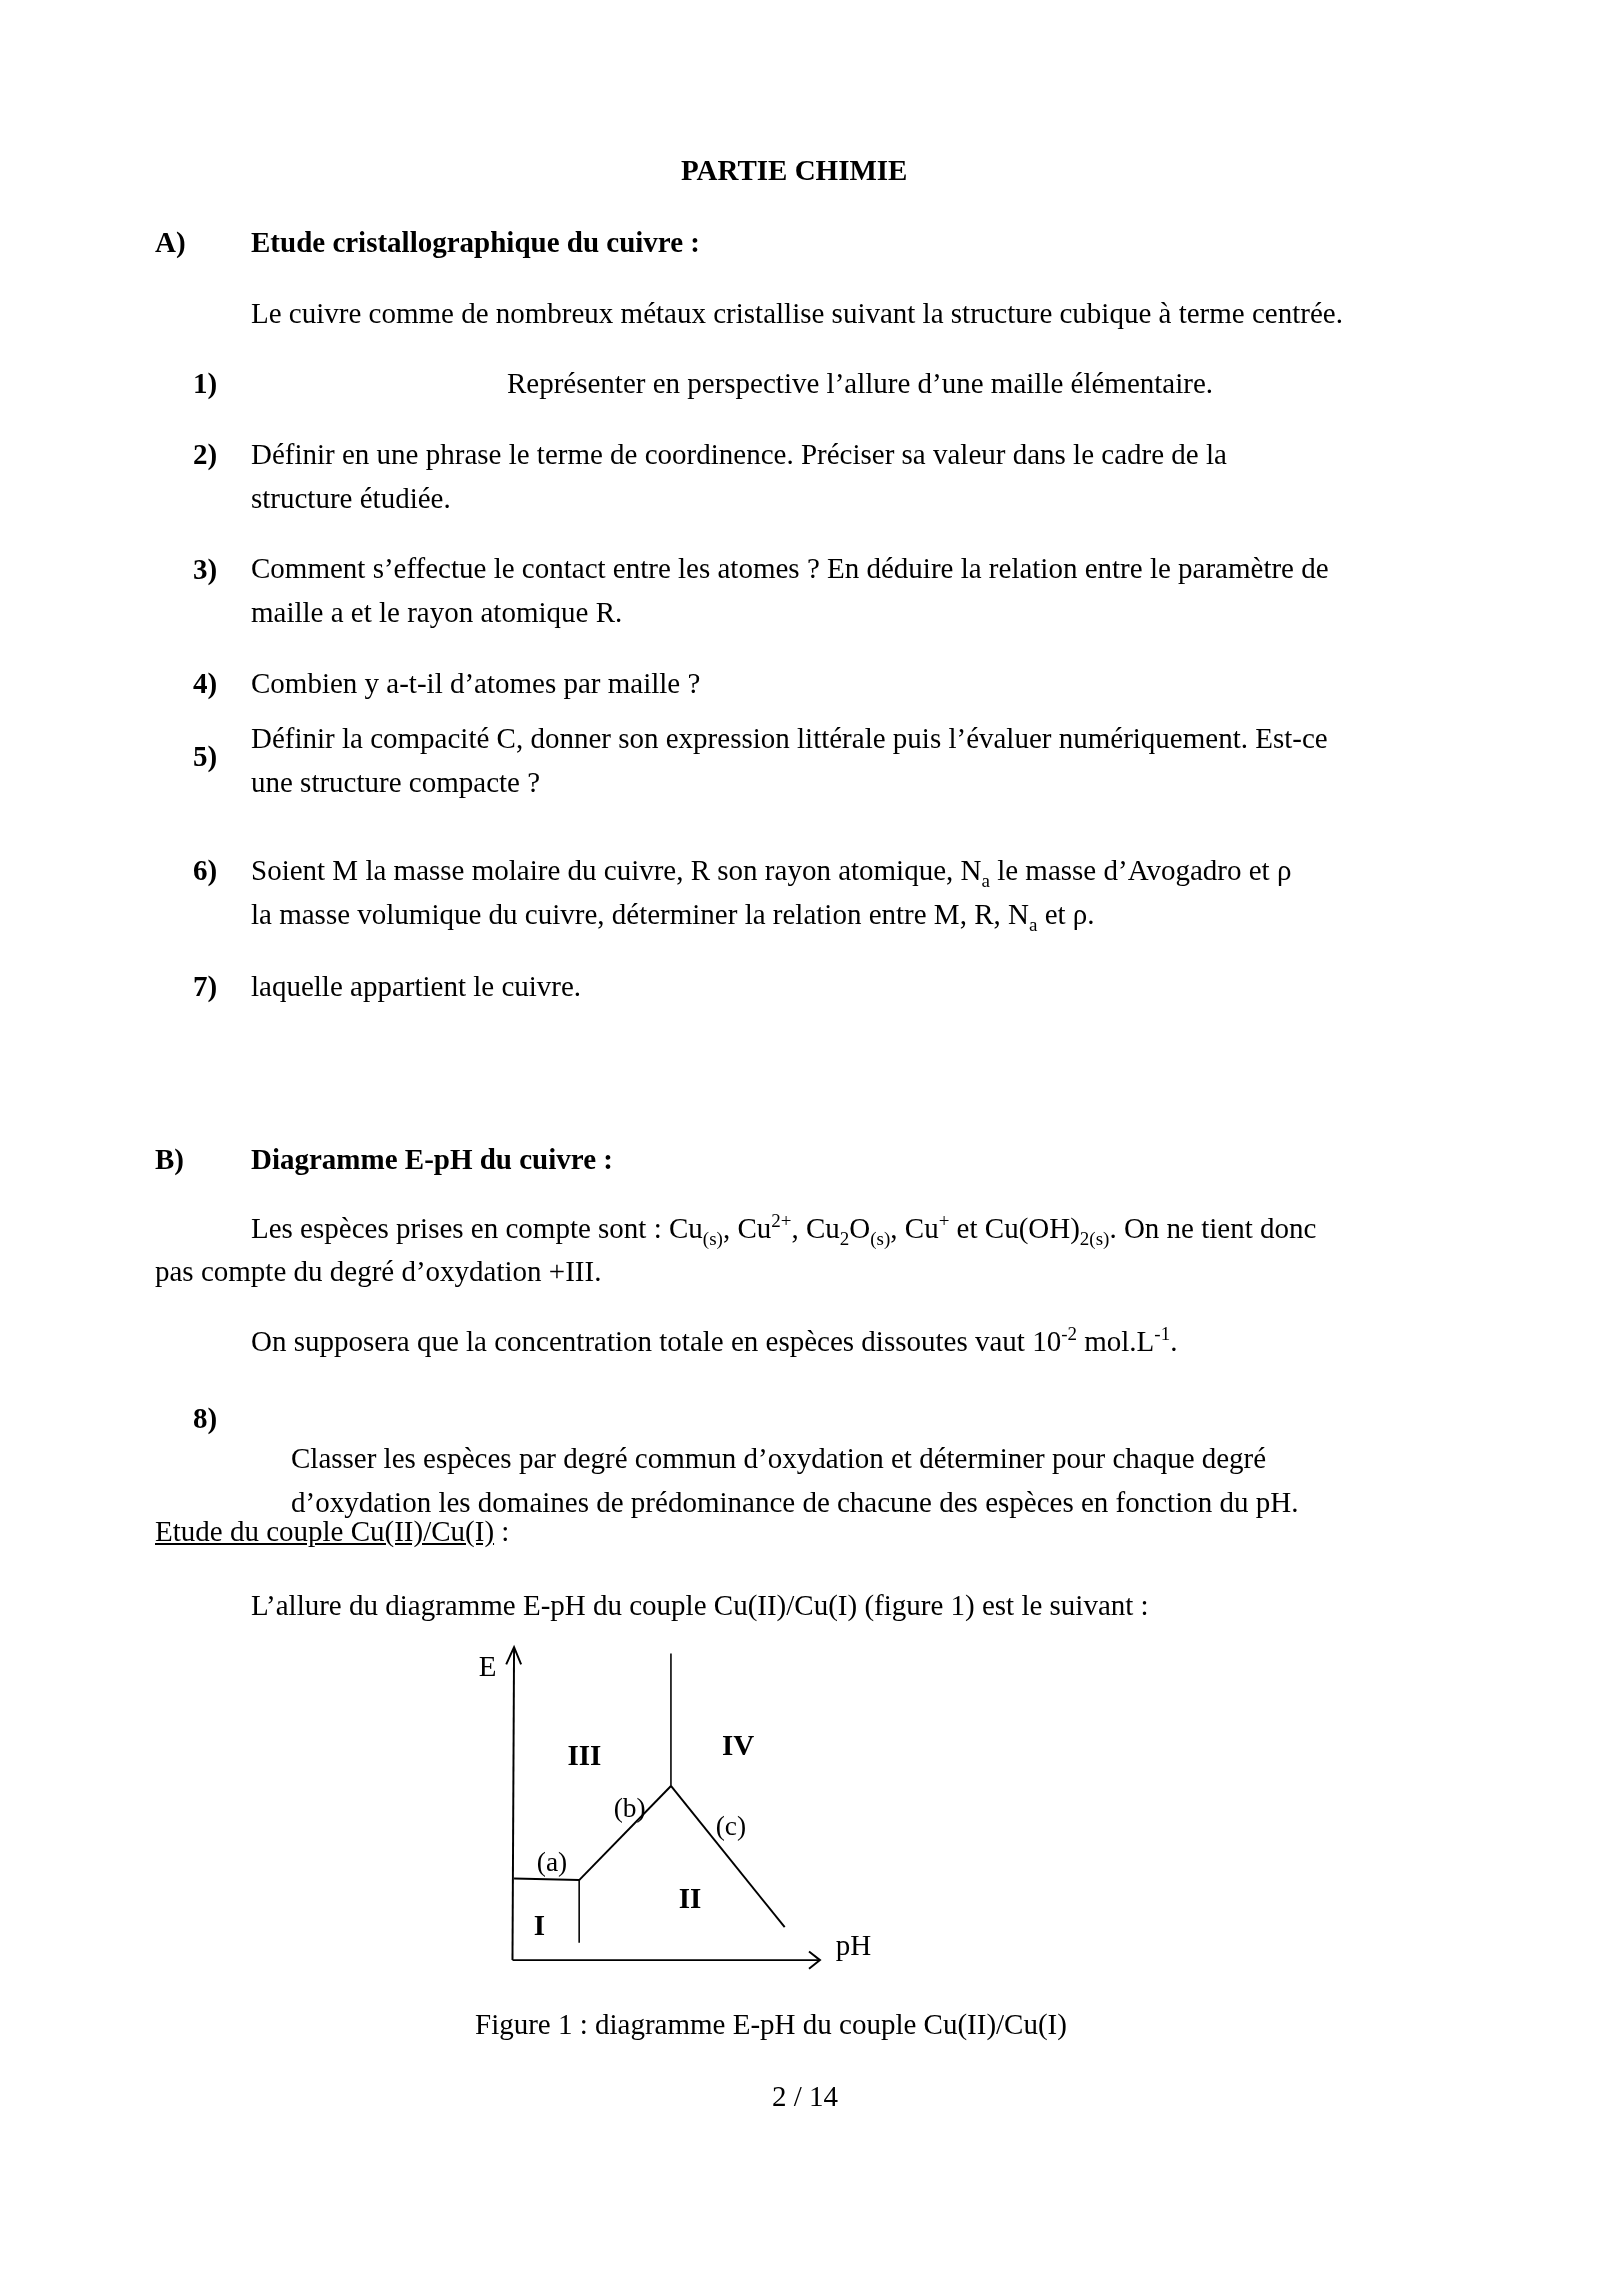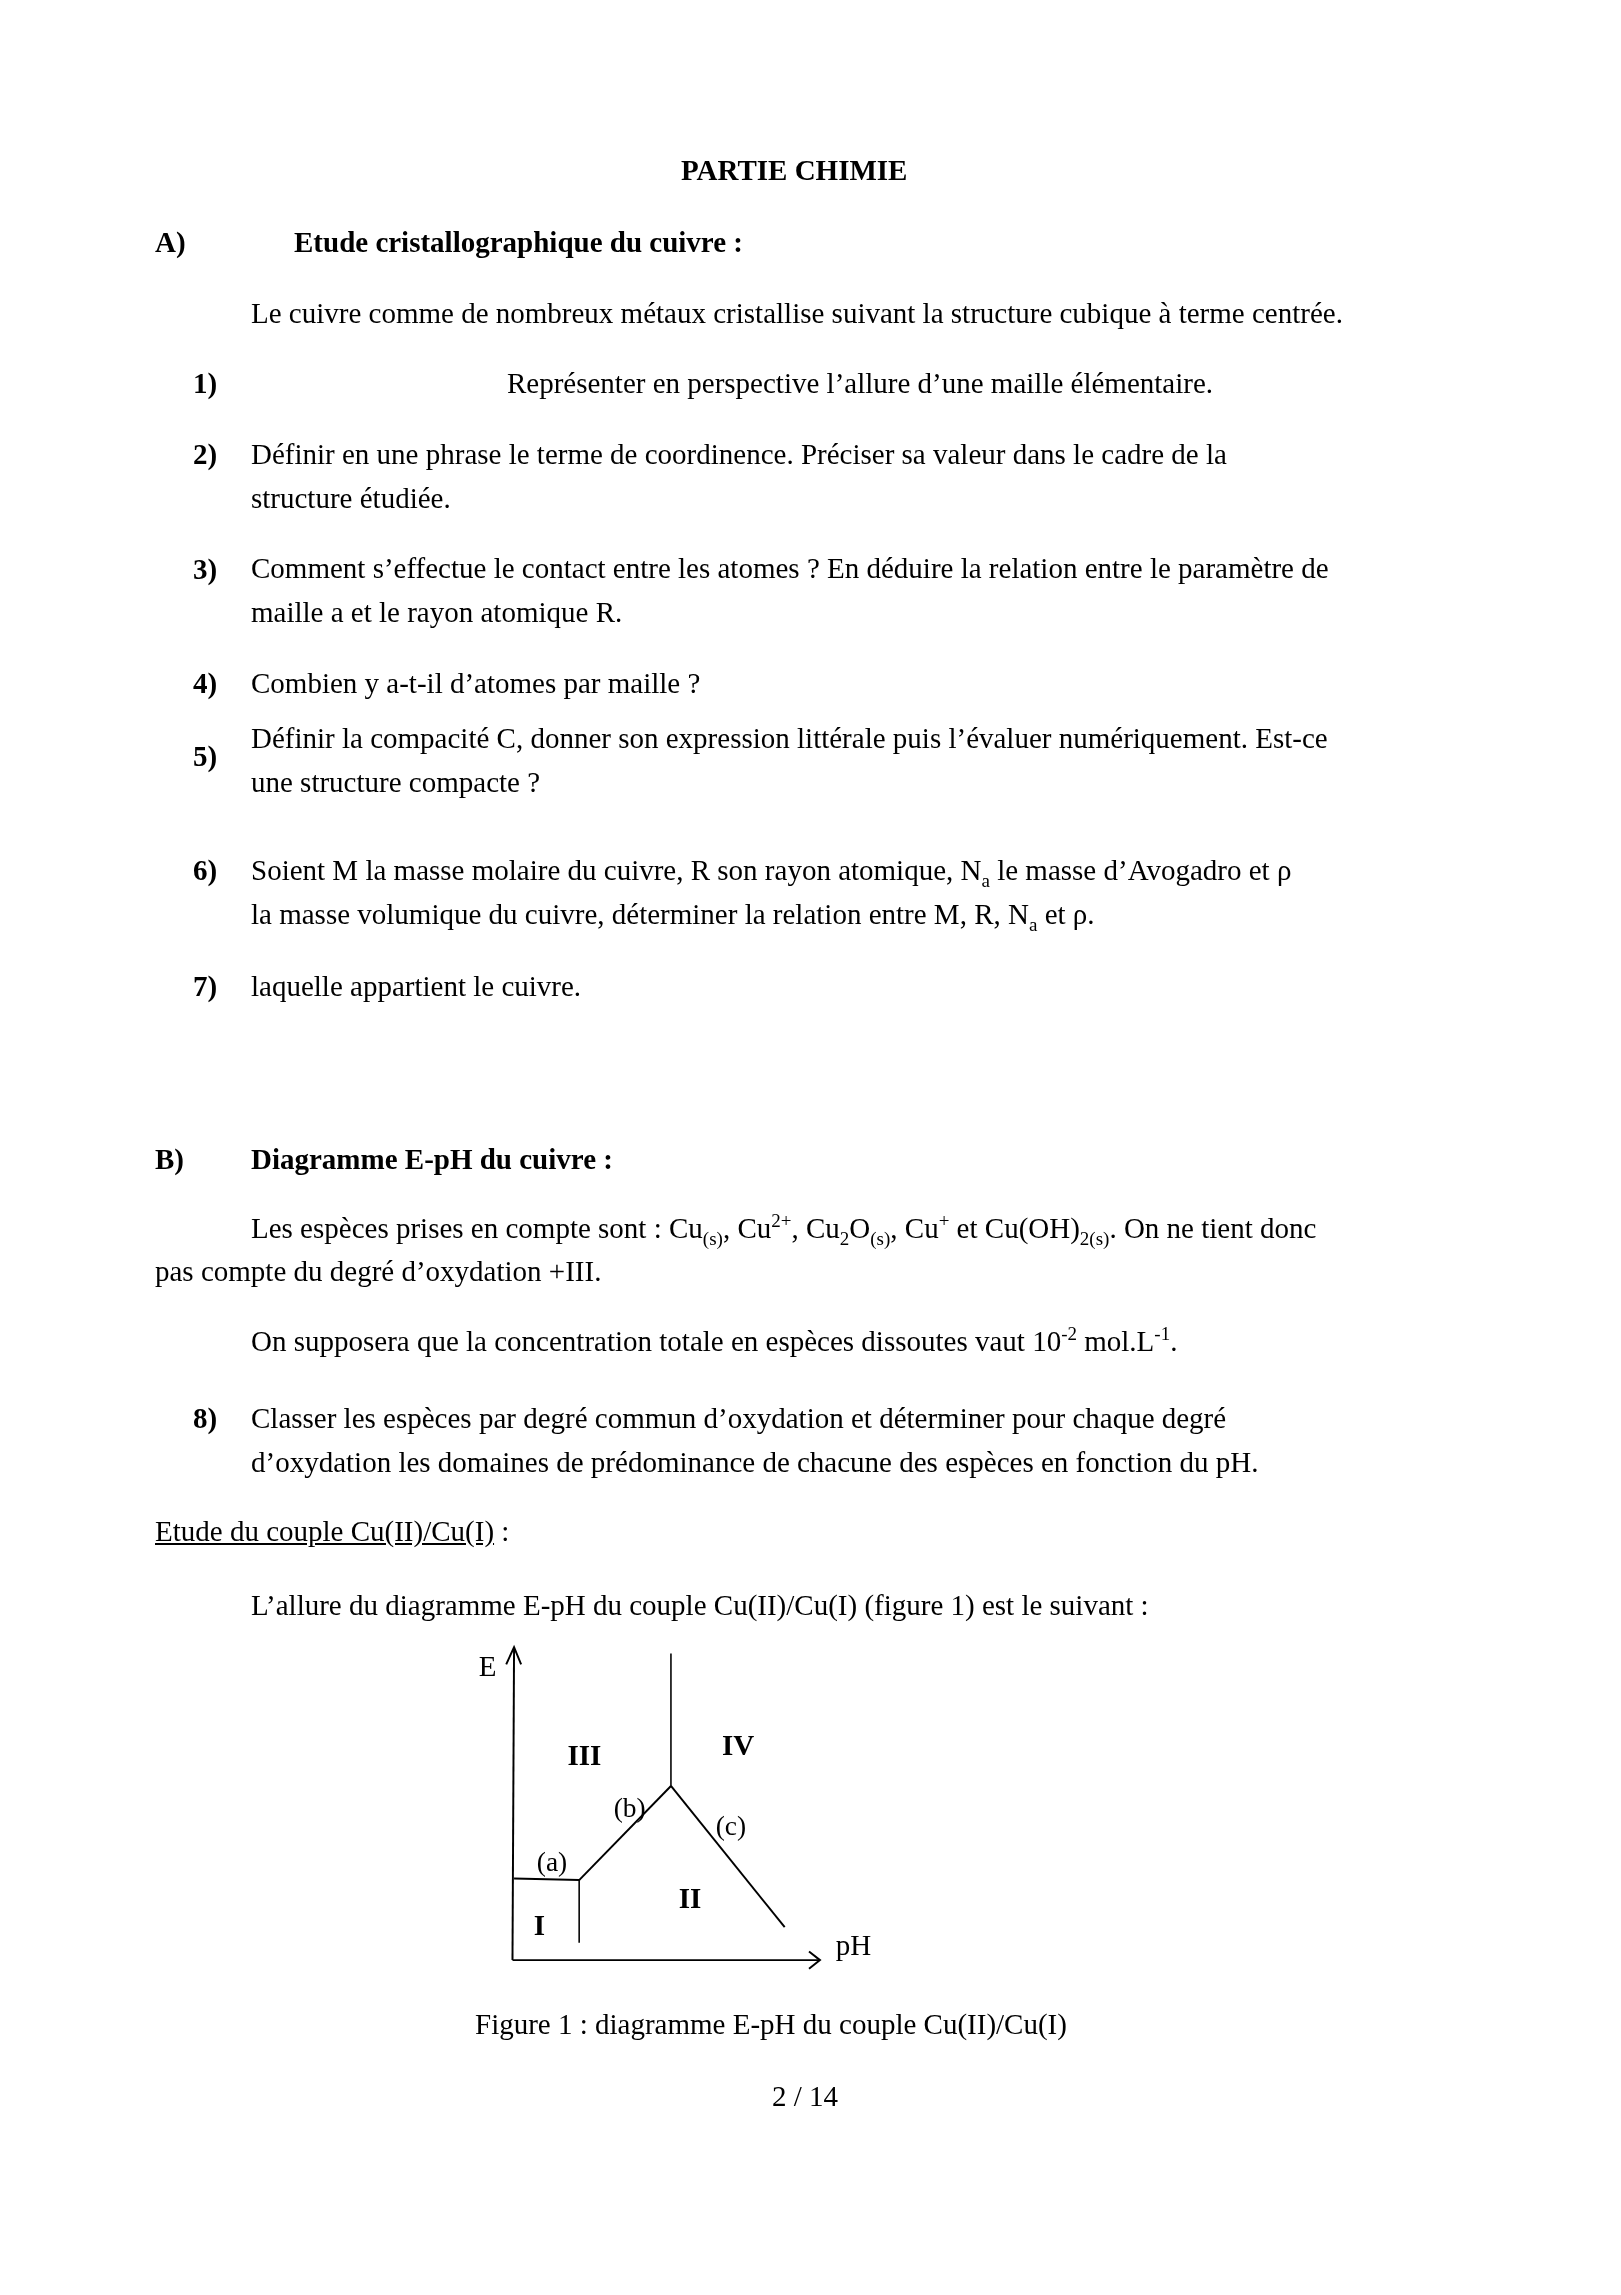--- a/index.html
+++ b/index.html
@@ -13,21 +13,21 @@
   sub, sup { font-size:19px; line-height:0; }
   .underline { text-decoration:underline;margin-top:41px; }
   svg text { font-family:"Liberation Serif", serif; }
 </style>
 </head>
 <body>
 
 <div class="abs bold" style="left:681px; top:154px;">PARTIE CHIMIE</div>
 
 <div class="abs bold" style="left:155px; top:226px;">A)</div>
-<div class="abs bold" style="left:251px; top:226px;margin-left:43px;">Etude cristallographique du cuivre :</div>
+<div class="abs bold" style="left:251px; top:226px;">Etude cristallographique du cuivre :</div>
 <div class="abs" style="left:251px; top:297px;">Le cuivre comme de nombreux métaux cristallise suivant la structure cubique à terme centrée.</div>
 
 <div class="qnum" style="top:367px;">1)</div>
 <div class="qtext" style="top:361px;text-align:center;"><span>Représenter en perspective l’allure d’une maille élémentaire.</span></div>
 
 <div class="qnum" style="top:438px;">2)</div>
 <div class="qtext" style="top:432px;">
   <div class="justify">Définir en une phrase le terme de coordinence. Préciser sa valeur dans le cadre de la</div>
   <div>structure étudiée.</div>
 </div>
@@ -64,21 +64,21 @@
 <div class="abs" style="left:251px; top:1212px;">
   <span>Les espèces prises en compte sont : </span><span>Cu</span><sub>(s)</sub>, <span>Cu</span><sup>2+</sup>, <span>Cu</span><sub>2</sub><span>O</span><sub>(s)</sub>, <span>Cu</span><sup>+</sup><span> et </span><span>Cu(OH)</span><sub>2(s)</sub><span>. On ne tient donc</span>
 </div>
 <div class="abs" style="left:155px; top:1255px;">pas compte du degré d’oxydation +III.</div>
 
 <div class="abs" style="left:251px; top:1325px;">
   <span>On supposera que la concentration totale en espèces dissoutes vaut 10</span><sup>-2</sup><span> mol.L</span><sup>-1</sup><span>.</span>
 </div>
 
 <div class="qnum" style="top:1402px;">8)</div>
-<div class="qtext" style="top:1396px;">
+<div class="qtext" style="top:1436px;margin-left:40px;">
   <div class="justify">Classer les espèces par degré commun d’oxydation et déterminer pour chaque degré</div>
   <div>d’oxydation les domaines de prédominance de chacune des espèces en fonction du pH.</div>
 </div>
 
 <div class="abs" style="left:155px; top:1515px;"><span class="underline">Etude du couple Cu(II)/Cu(I)</span><span> :</span></div>
 
 <div class="abs" style="left:251px; top:1589px;">L’allure du diagramme E-pH du couple Cu(II)/Cu(I) (figure 1) est le suivant :</div>
 
 <svg style="position:absolute; left:455px; top:1633px;font-size:37px" width="628" height="353" viewBox="0 0 800 450">
   <defs></defs>

